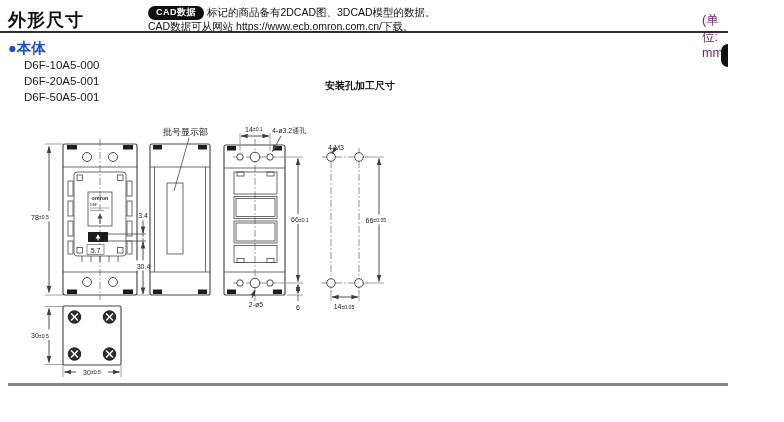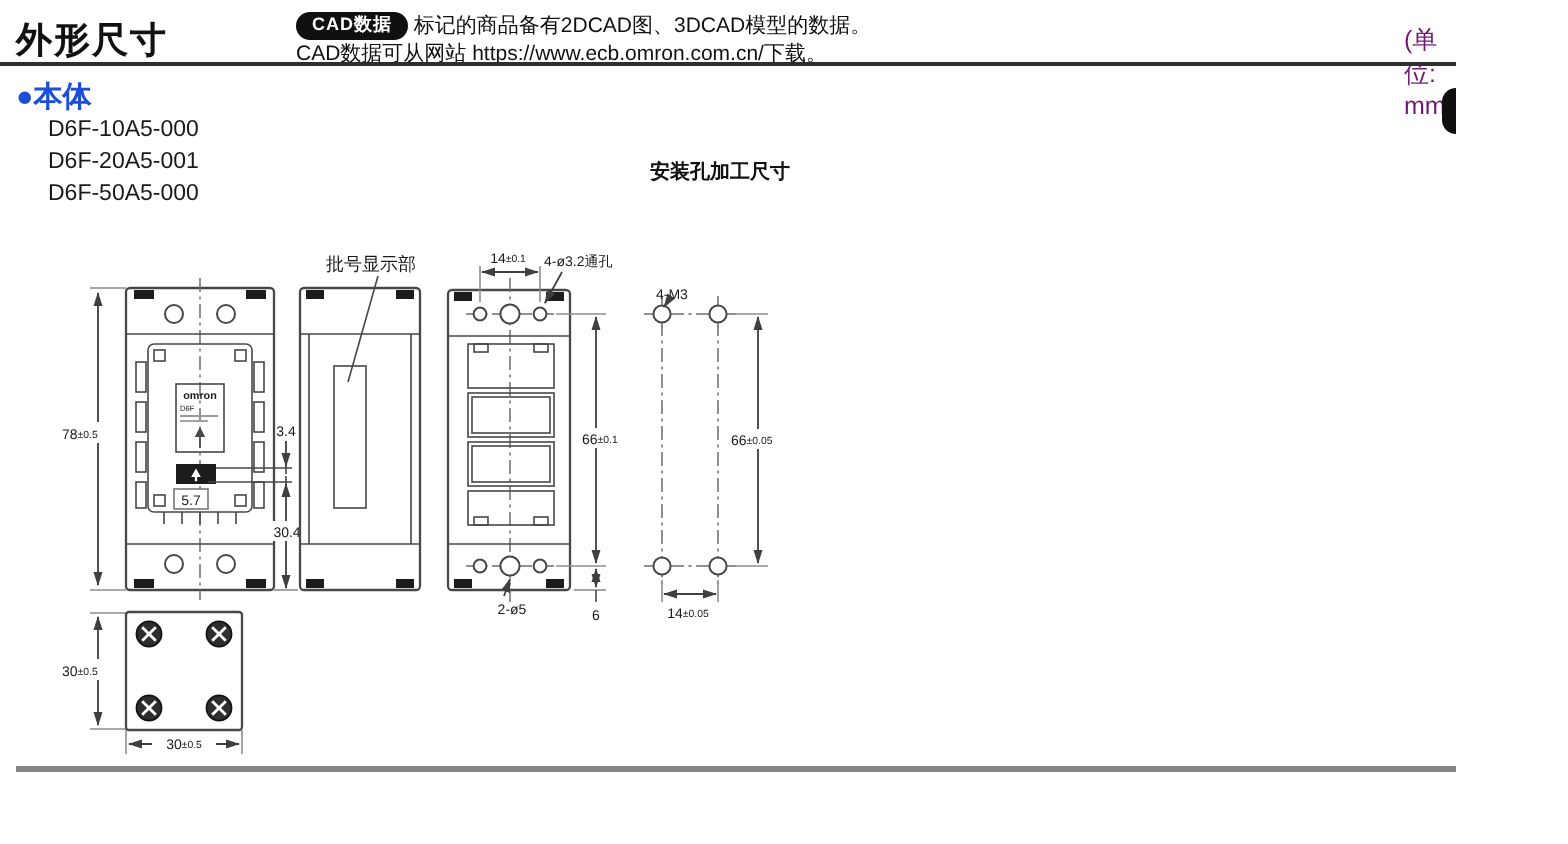--- a/index.html
+++ b/index.html
@@ -58,21 +58,21 @@
 
   <div class="abs unit-label">(单位: mm)</div>
   <div class="abs top-rule"></div>
 
   <div class="abs section-heading">●本体</div>
   <div class="abs cad-badge-right badge">CAD数据</div>
 
   <div class="abs models">
     <div>D6F-10A5-000</div>
     <div>D6F-20A5-001</div>
-    <div>D6F-50A5-000</div>
+    <div>D6F-50A5-001</div>
   </div>
 
   <div class="abs mounting-title">安装孔加工尺寸</div>
 
   <svg class="abs draw-layer" viewBox="0 0 784 422" xmlns="http://www.w3.org/2000/svg">
     <defs>
       <marker id="arr" viewBox="0 0 10 10" refX="9.2" refY="5" markerWidth="8" markerHeight="8" orient="auto-start-reverse">
         <path d="M0,1.8 L10,5 L0,8.2 z" fill="#3f3f3f"></path>
       </marker>
     </defs>

